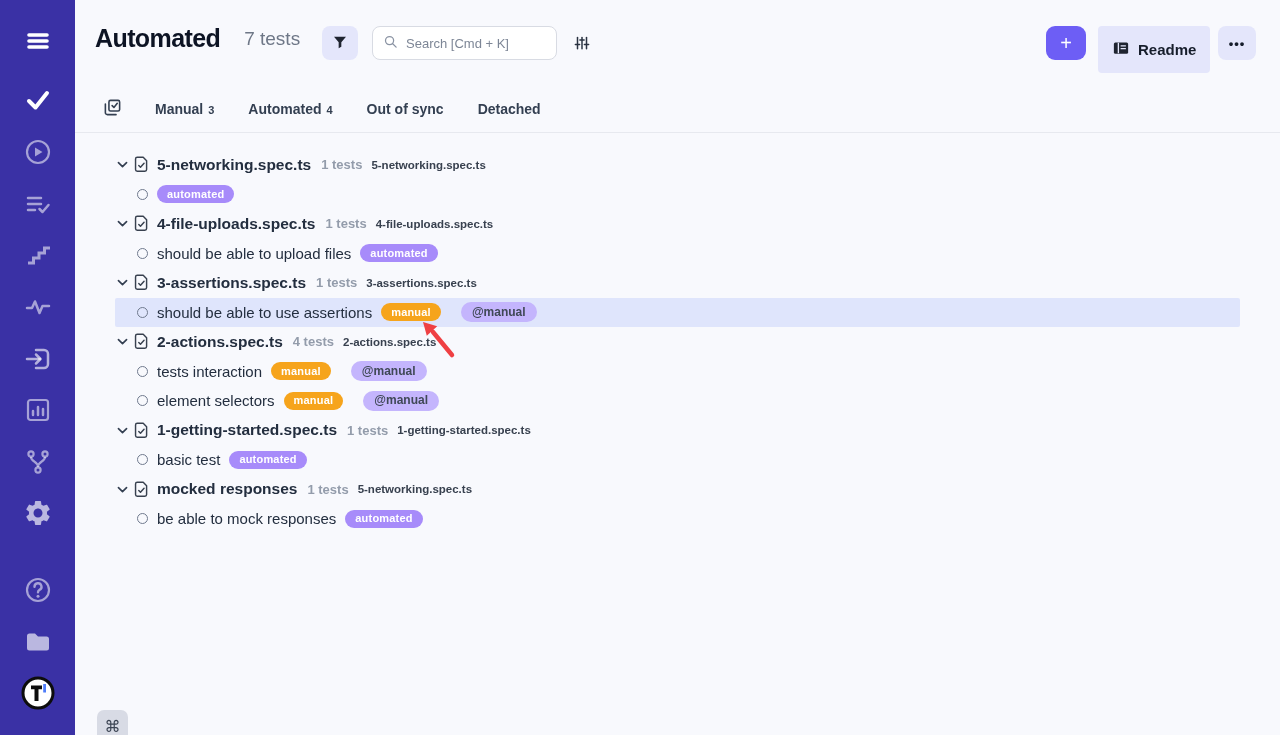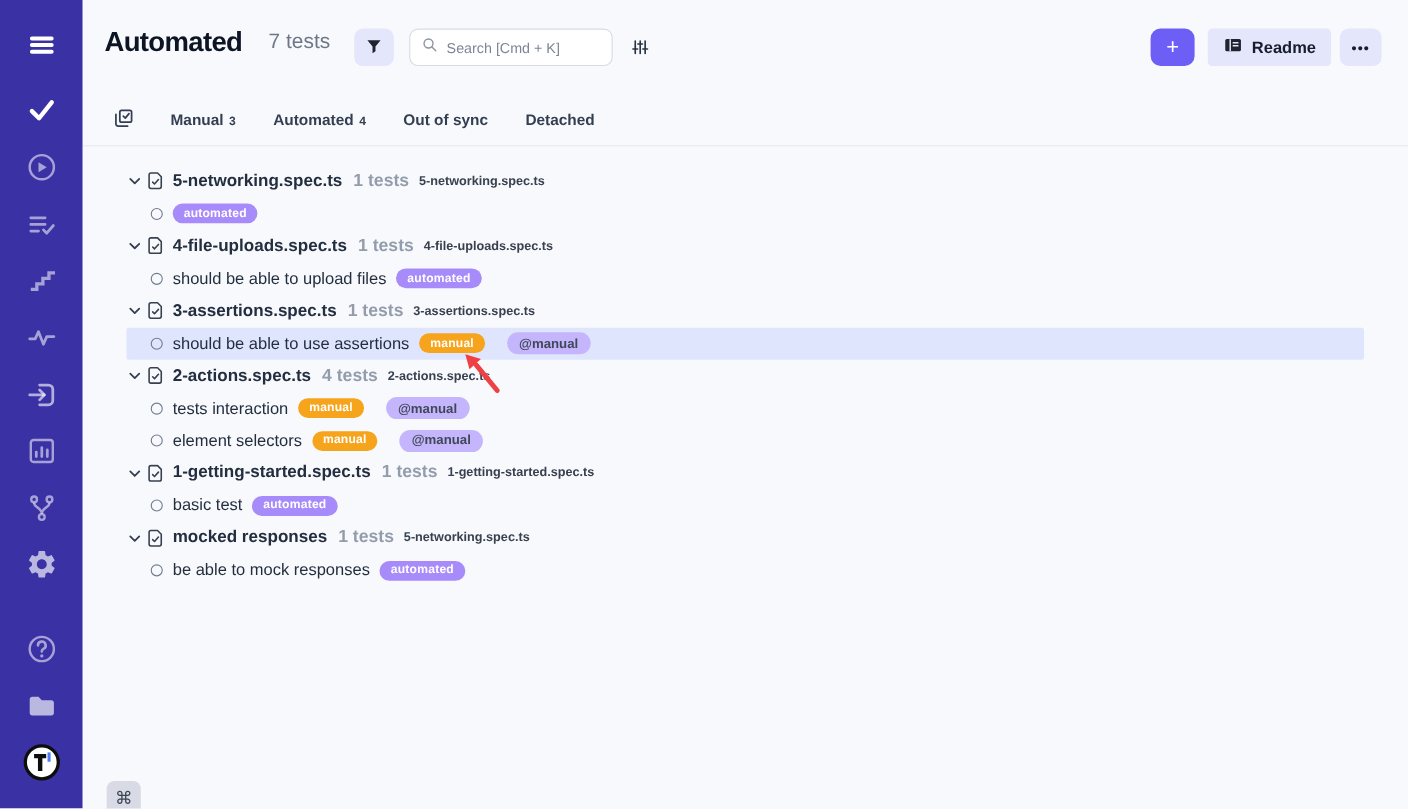--- a/index.html
+++ b/index.html
@@ -40,21 +40,21 @@
     font-size:13px; color:#3c4554; font-family:"Liberation Sans",sans-serif;
   }
   .search-box input::placeholder { color:#7d8696; }
   .sliders-btn { position:absolute; left:498px; top:34px; background:none; border:none; cursor:pointer; }
   .plus-btn {
     position:absolute; left:971px; top:26px; width:40px; height:34px;
     background:#6d5ef5; border:none; border-radius:9px; color:#fff;
     font-size:20px; font-weight:400; cursor:pointer; line-height:30px;
   }
   .readme-btn {
-    position:absolute; left:1023px; top:26px; height:34px; padding:0 14px;
+    position:absolute; left:1023px; top:26px; height:47px; padding:0 14px;
     background:#e4e6fb; border:none; border-radius:4px;
     display:flex; align-items:center; gap:8px; cursor:pointer;
     font-size:15px; font-weight:700; color:#161d2b; font-family:"Liberation Sans",sans-serif;
   }
   .more-btn {
     position:absolute; left:1143px; top:26px; width:38px; height:34px;
     background:#e4e6fb; border:none; border-radius:8px; cursor:pointer;
     font-size:13px; font-weight:800; color:#161d2b; letter-spacing:1px;
   }
   
@@ -66,21 +66,21 @@
   .tabs { display:flex; gap:34px; margin-left:33px; }
   .tab { display:flex; align-items:baseline; gap:5px; cursor:pointer; }
   .tab-label { font-size:14px; font-weight:700; color:#333f51; }
   .tab-count { font-size:11px; font-weight:700; color:#333f51; }
   
   .tree { padding-top:17px; }
   .row { height:29.5px; display:flex; align-items:center; margin:0 40px; }
   .group-row .chevron { display:flex; }
   .group-row .file-icon { margin-left:3px; display:flex; }
   .group-name { margin-left:7px; font-size:15.5px; font-weight:700; color:#232e3f; cursor:pointer; }
-  .group-count { margin-left:10px; font-size:16px; font-weight:600; color:#939cab; }
+  .group-count { margin-left:10px; font-size:13px; font-weight:600; color:#939cab; }
   .group-file { margin-left:9px; font-size:11.5px; font-weight:700; color:#38414f; }
   .test-row { padding-left:22px; border-radius:2px; }
   .test-row.highlighted { background:#dfe5fc; }
   .t-circle {
     width:11px; height:11px; border:1.6px solid #707a8e; border-radius:50%;
     flex:none;
   }
   .test-title { margin-left:9px; font-size:15px; font-weight:400; color:#232e3f; cursor:pointer; }
   .badge {
     margin-left:9px; font-size:11px; font-weight:700; color:#fff;

